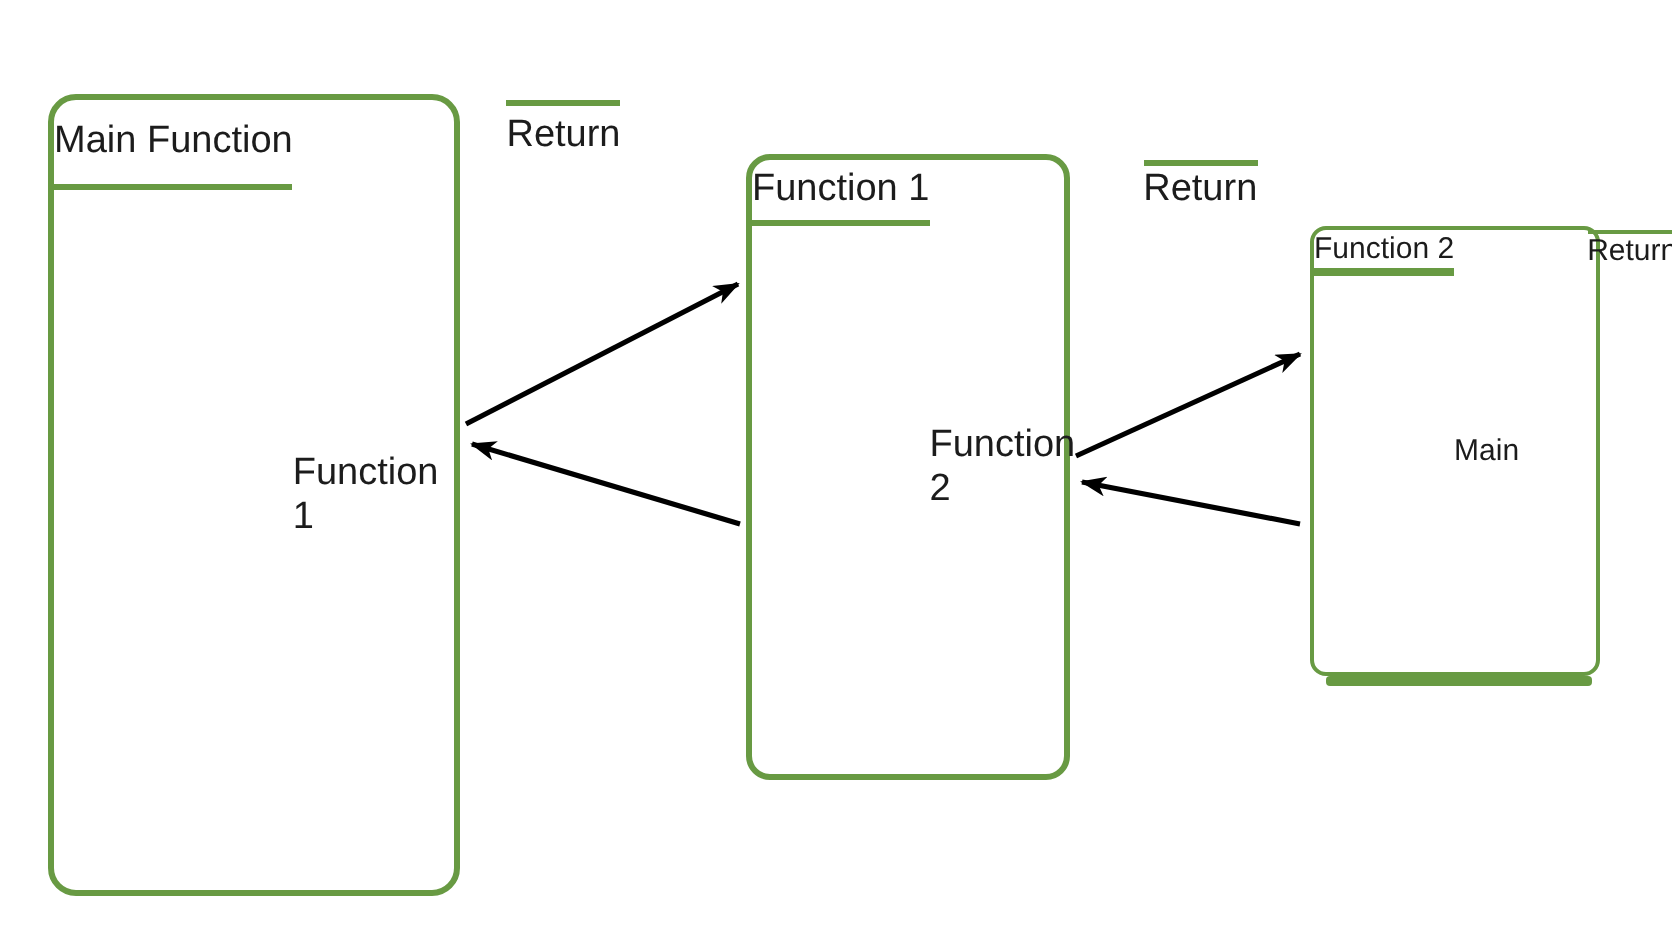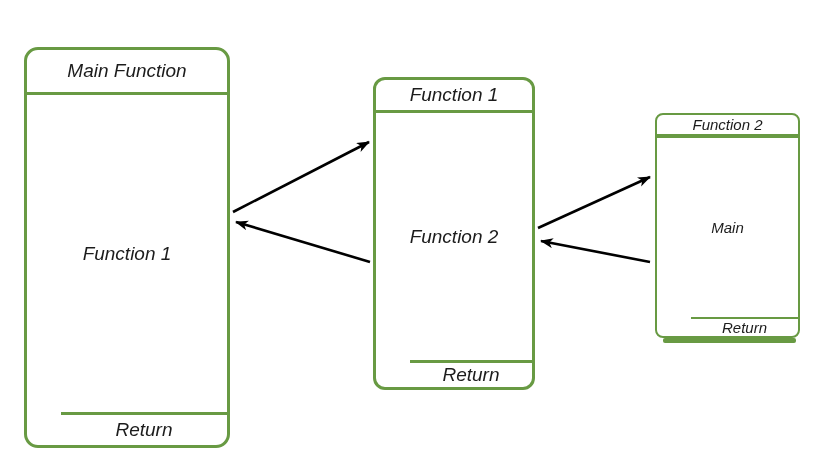--- a/index.html
+++ b/index.html
@@ -20,21 +20,21 @@
   .arrow-layer{
     position:absolute;left:0;top:0;width:836px;height:464px;
     pointer-events:none;
   }
   .arrow-layer line{stroke:var(--arrow);stroke-width:2.6;}
 
   .frame{
     position:absolute;
     background:var(--bg);
     border:3px solid var(--green);
-    display:flex;flex-direction:column;font-style:italic;
+    display:flex;flex-direction:row;
   }
   .frame .hdr{
     display:flex;align-items:center;justify-content:center;
     border-bottom:3px solid var(--green);
     flex:0 0 auto;
   }
   .frame .bod{
     flex:1 1 auto;
     display:flex;align-items:center;justify-content:center;
   }

